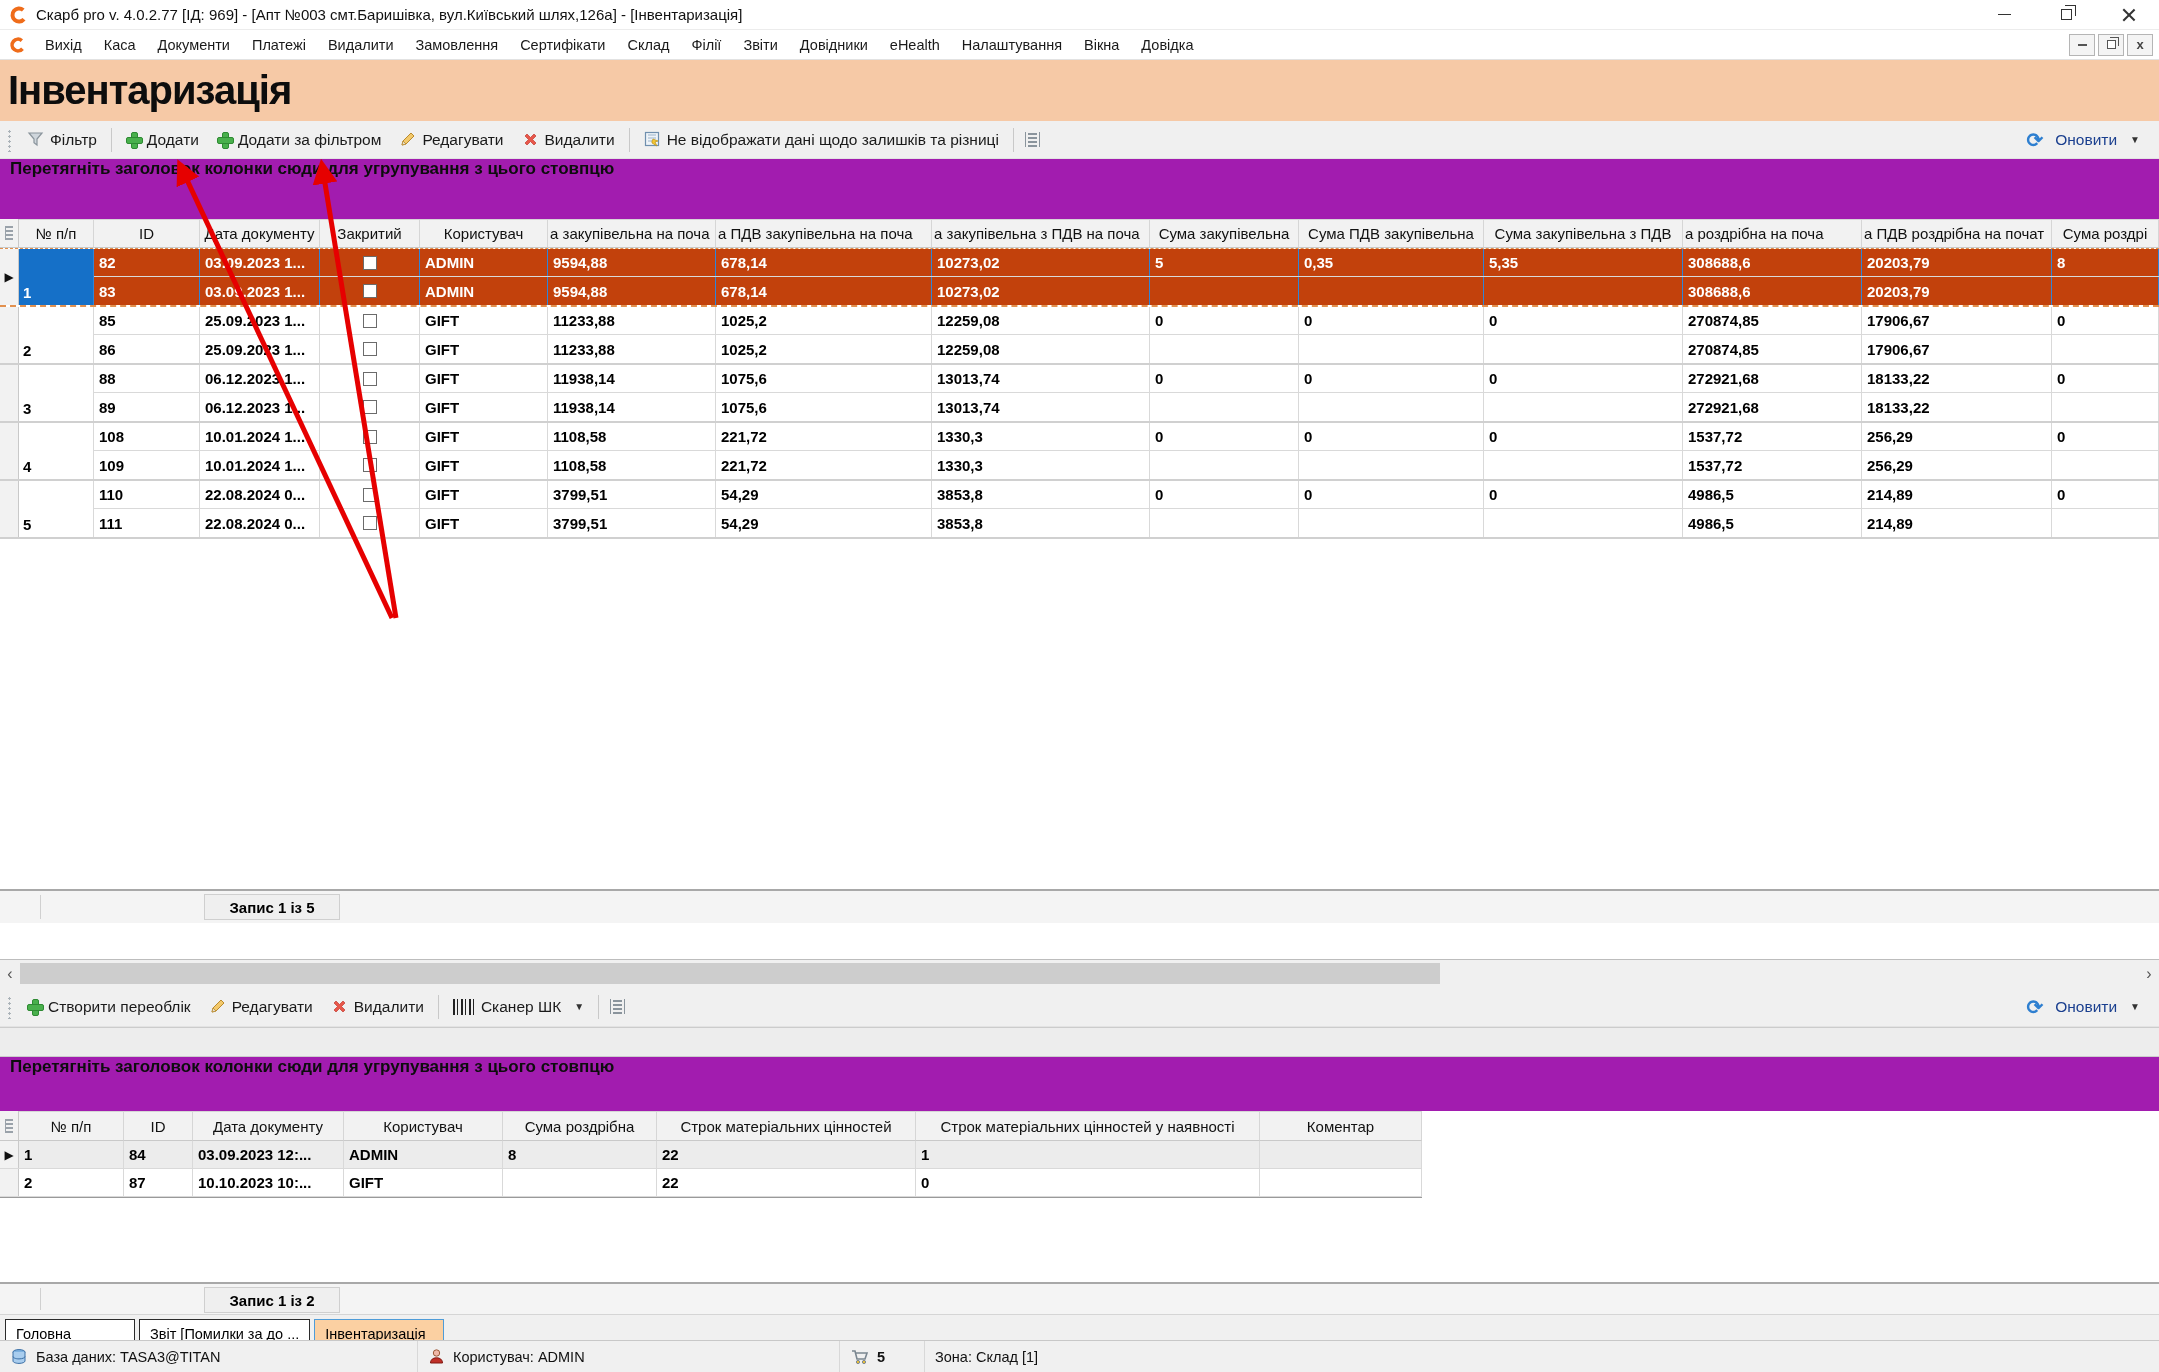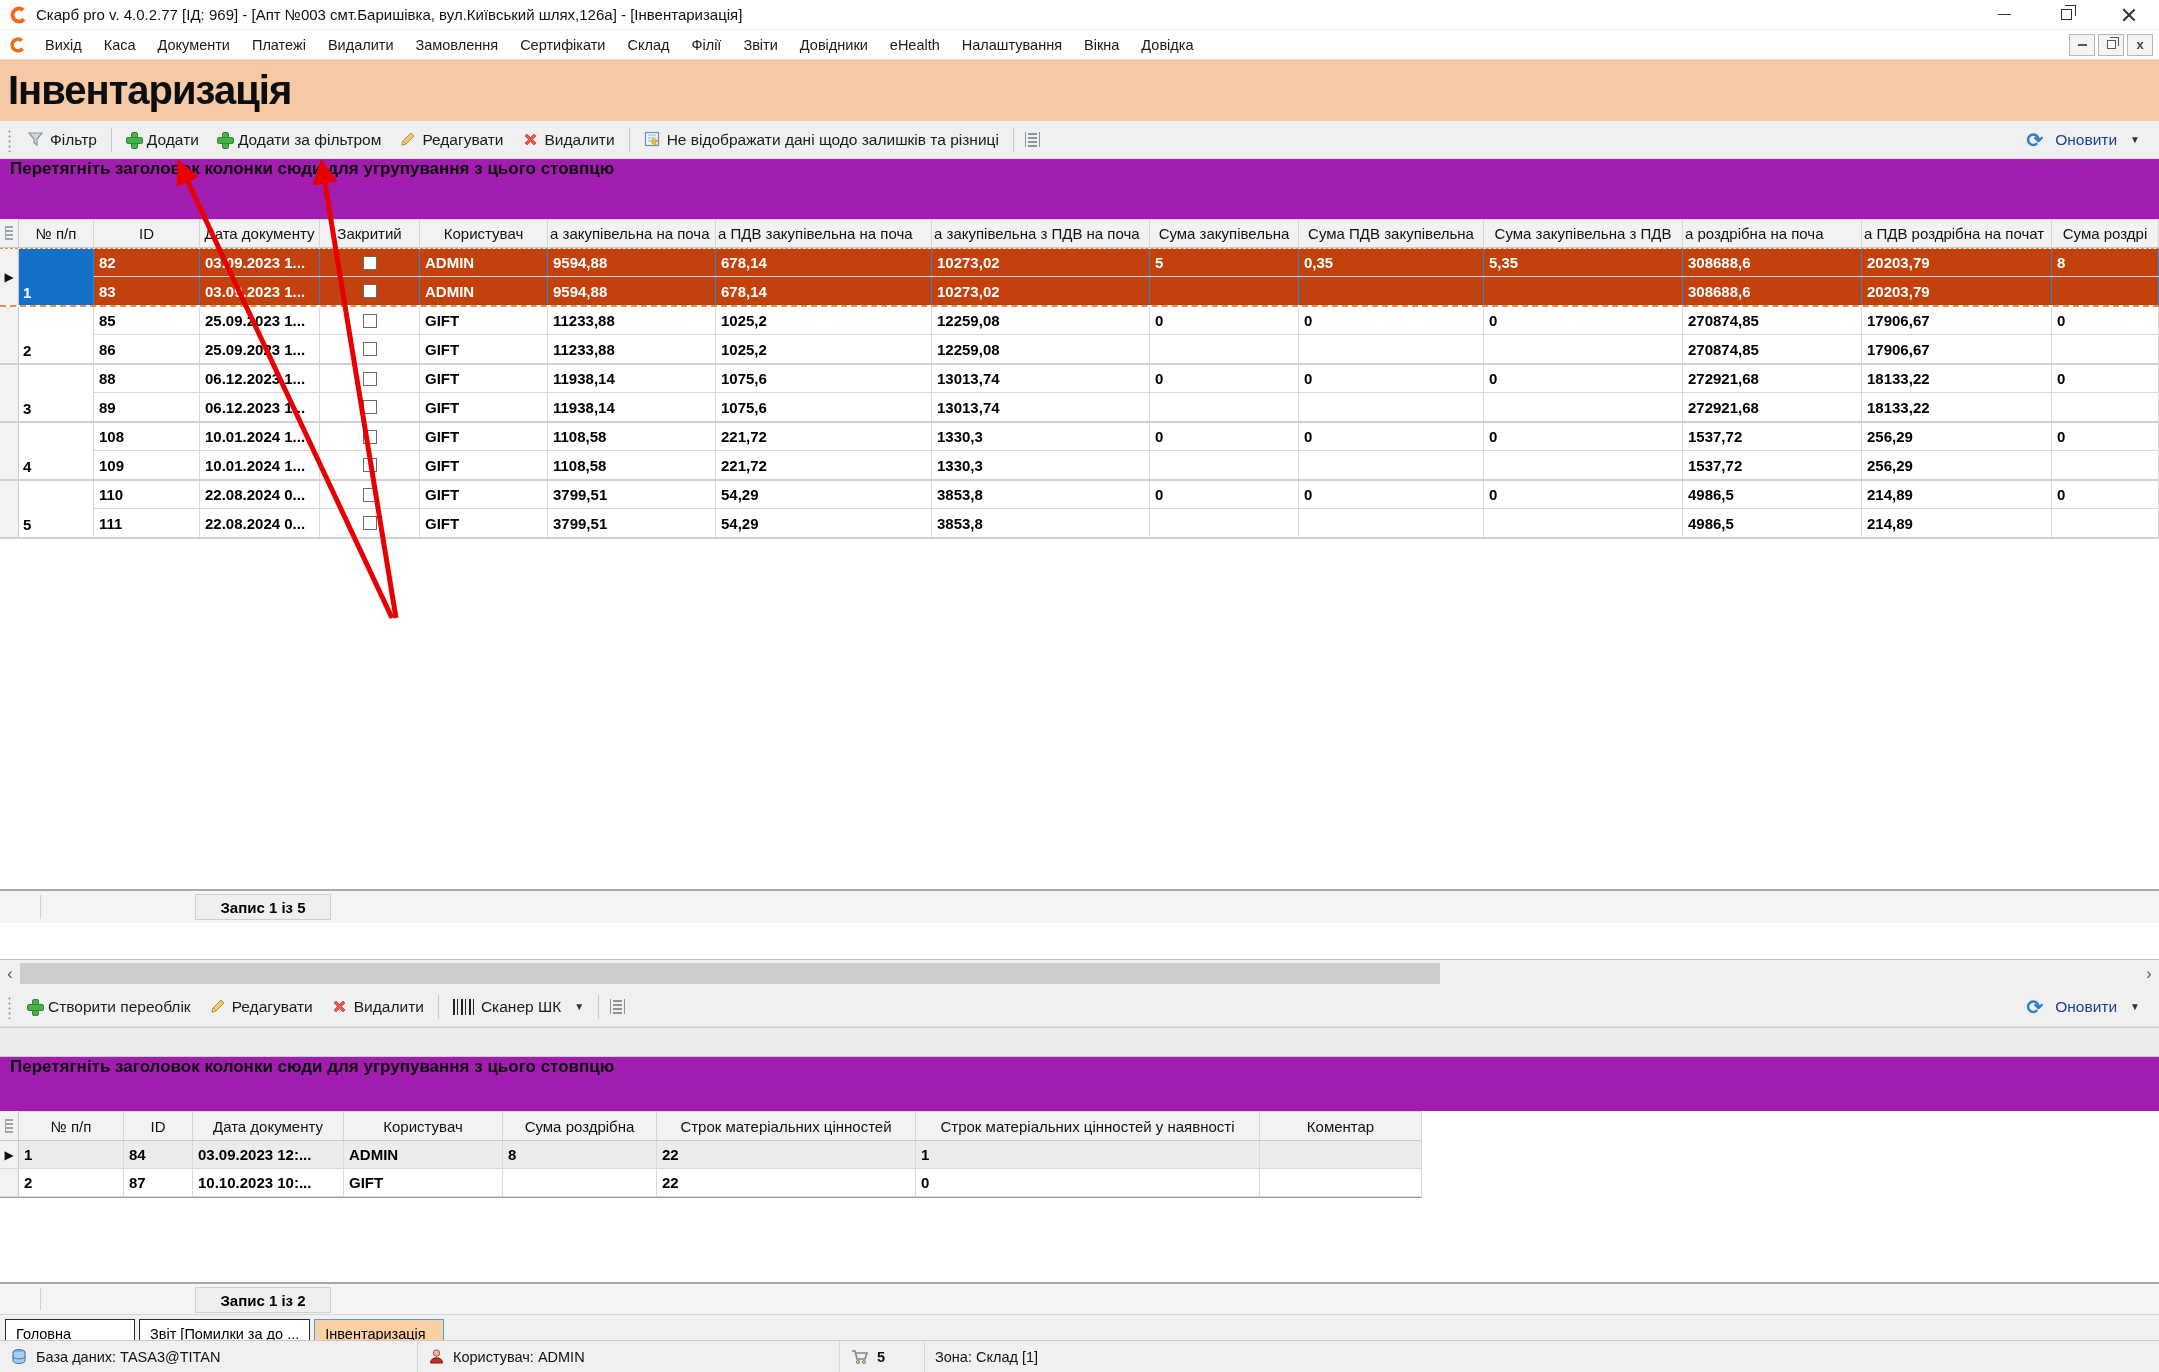--- a/index.html
+++ b/index.html
@@ -75,21 +75,21 @@
   .ggroup.sel .drow .dc { background:#c2410c; color:#fff; border-right-color:#2f85d8; border-bottom-color:#2f85d8; }
   .ggroup.sel .g-num { background:#1570c8; color:#fff; border-right-color:#2f85d8; }
   .cb { width:14px; height:14px; border:1px solid #6b6b6b; background:#fff; }
   
   .brow { display:flex; height:28px; border-bottom:1px solid #d9d9d9; background:#fff; }
   .brow.sel .dc { background:#ececec; }
   .brow .g-rowhead { border-bottom:none; }
   
   .record-band { background:#f4f4f4; border-top:2px solid #a8a8a8; position:relative; }
   .record-band .vline { position:absolute; left:40px; top:4px; bottom:4px; width:1px; background:#d0d0d0; }
-  .record-box { position:absolute; left:195px; top:3px; width:136px; height:26px; background:#efefef; border:1px solid #cfcfcf;
+  .record-box { position:absolute; left:204px; top:3px; width:136px; height:26px; background:#efefef; border:1px solid #cfcfcf;
                 display:flex; align-items:center; justify-content:center; font-size:15px; font-weight:bold; }
   
   .hscroll { height:28px; background:#f0f0f0; border-top:1px solid #bdbdbd; position:relative; }
   .hs-arrow { position:absolute; top:0; width:20px; height:100%; display:flex; align-items:center; justify-content:center; color:#555; font-size:16px; }
   .hs-thumb { position:absolute; left:20px; top:3px; width:1420px; height:21px; background:#cdcdcd; }
   
   .sunken { height:30px; background:#ededed; border:1px solid #cccccc; border-left:none; border-right:none; }
   
   .tabbar { height:38px; background:#f0f0f0; display:flex; align-items:center; gap:4px; padding-left:5px; border-top:1px solid #d5d5d5; }
   .tab { height:30px; min-width:130px; padding:0 10px; background:#fff; border:1px solid #2b2b2b; display:flex; align-items:center; font-size:14.5px; white-space:nowrap; }

